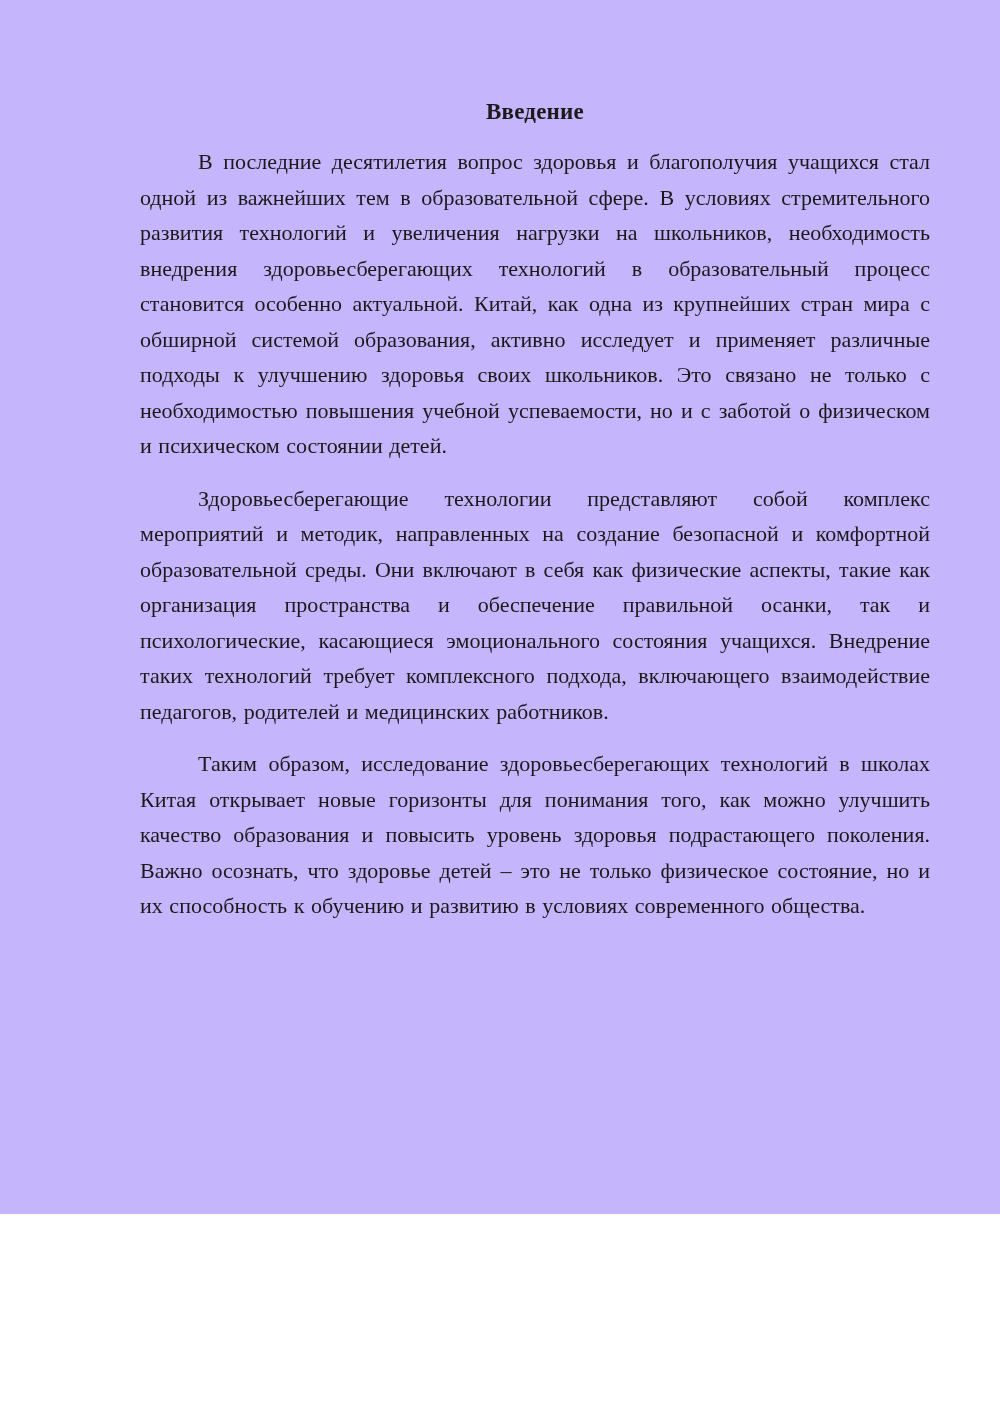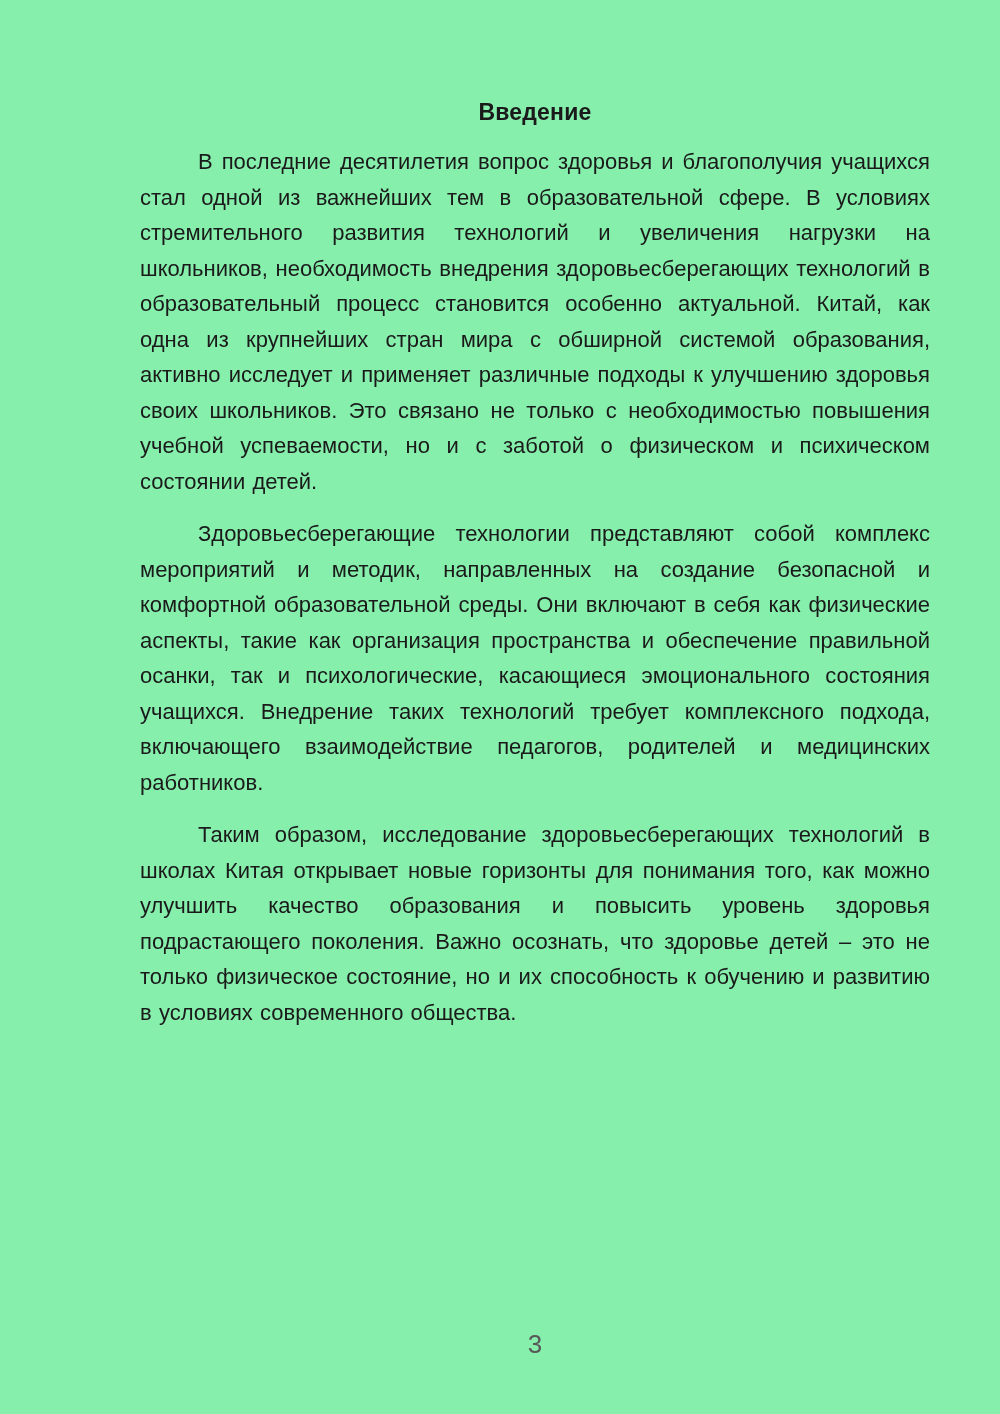--- a/index.html
+++ b/index.html
@@ -3,24 +3,24 @@
 <meta charset="utf-8">
 <style>
   html, body {
     margin: 0;
     padding: 0;
     background: #ffffff;
   }
   .page {
     position: relative;
     width: 1000px;
-    height: 1414px;
-    background: #86efac;
+    height: 1214px;
+    background: #c4b5fd;
     overflow: hidden;
-    font-family: Liberation Sans, sans-serif;
+    font-family: Liberation Serif, serif;
   }
   .content {
     position: absolute;
     left: 140px;
     top: 100px;
     width: 790px;
     color: #1a1a1a;
   }
   .heading {
     font-size: 23px;

